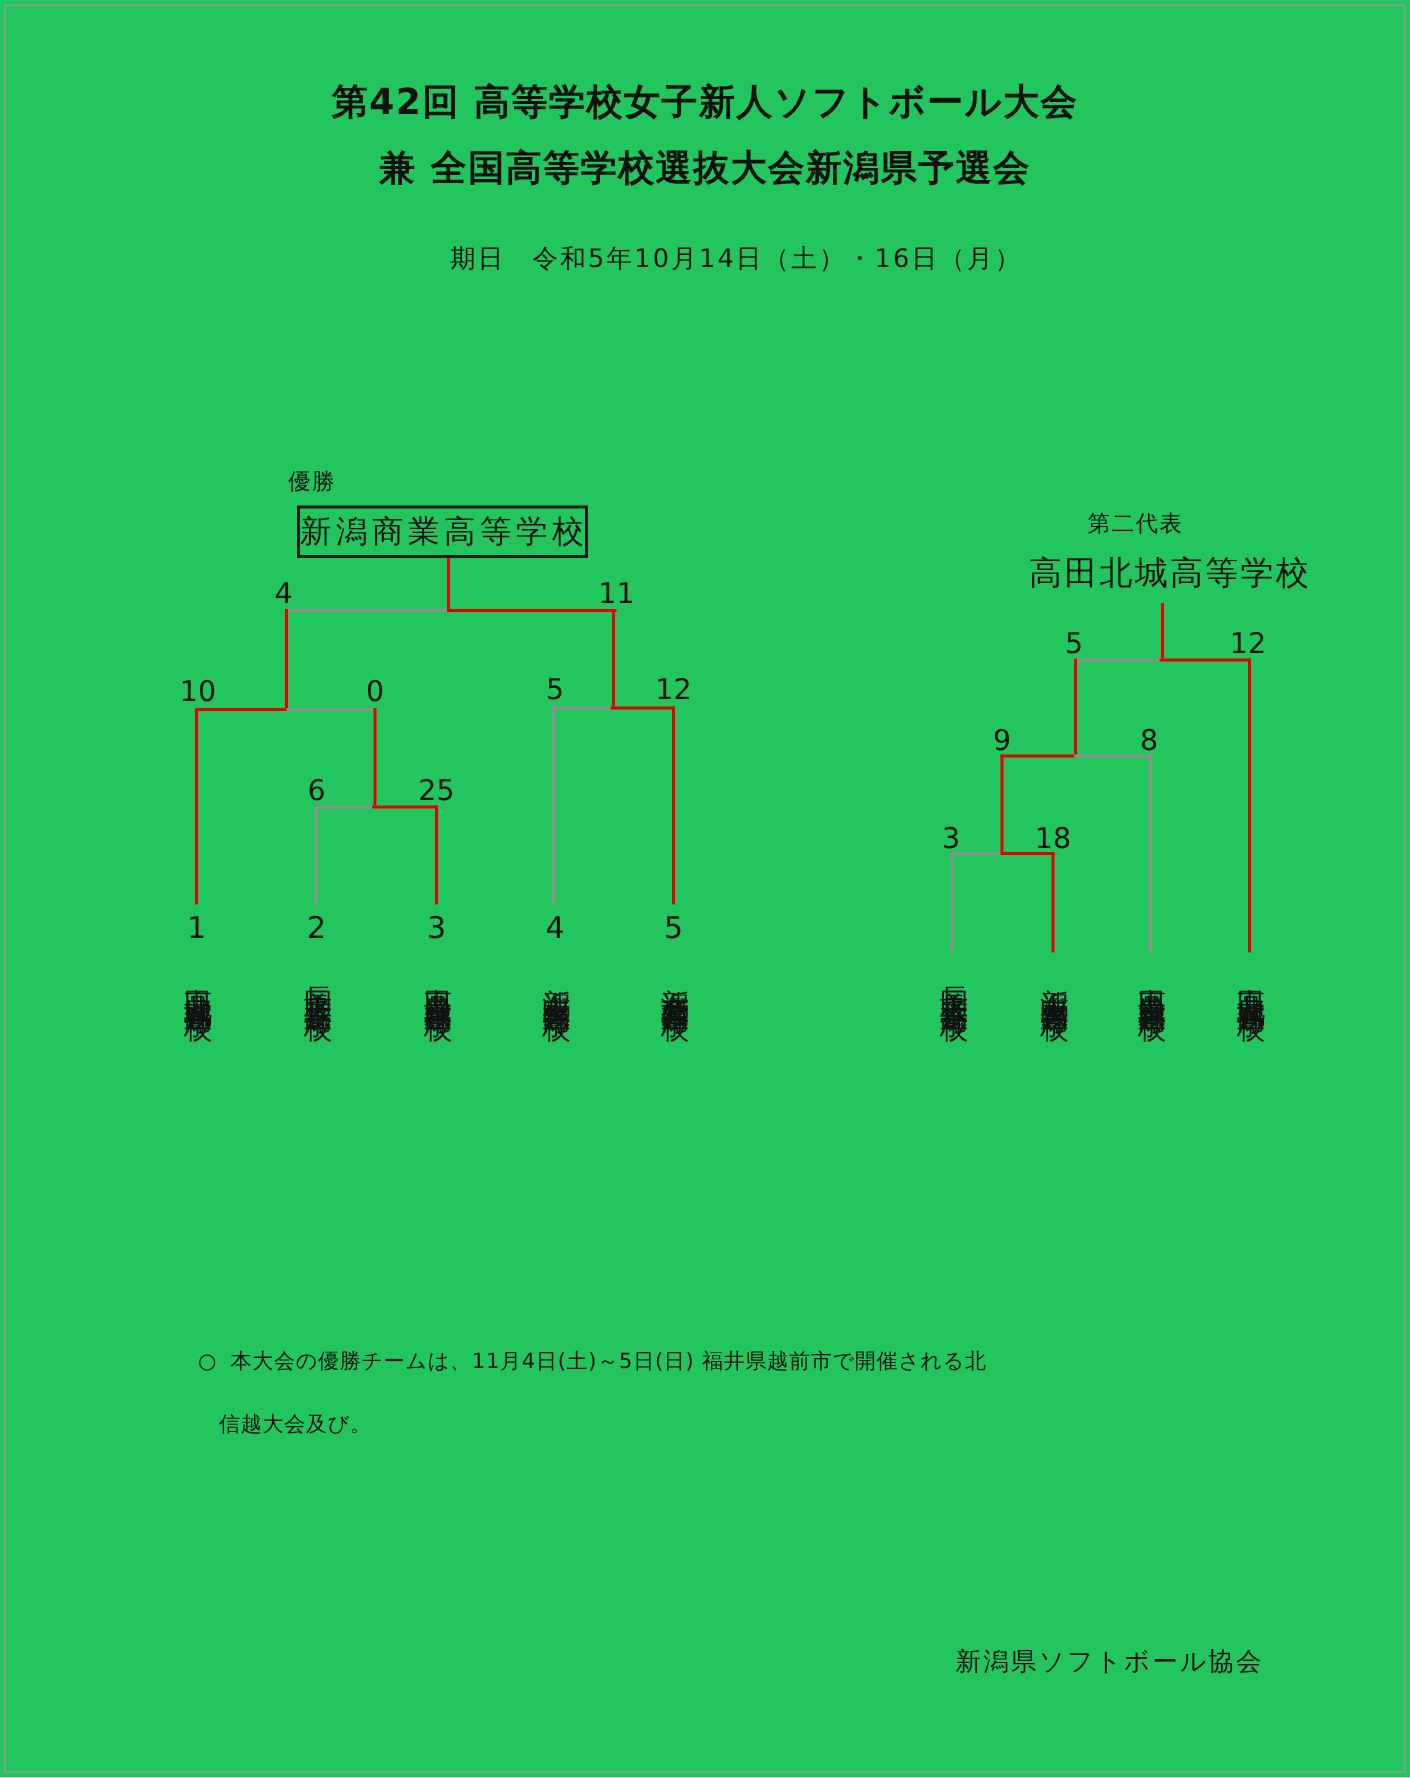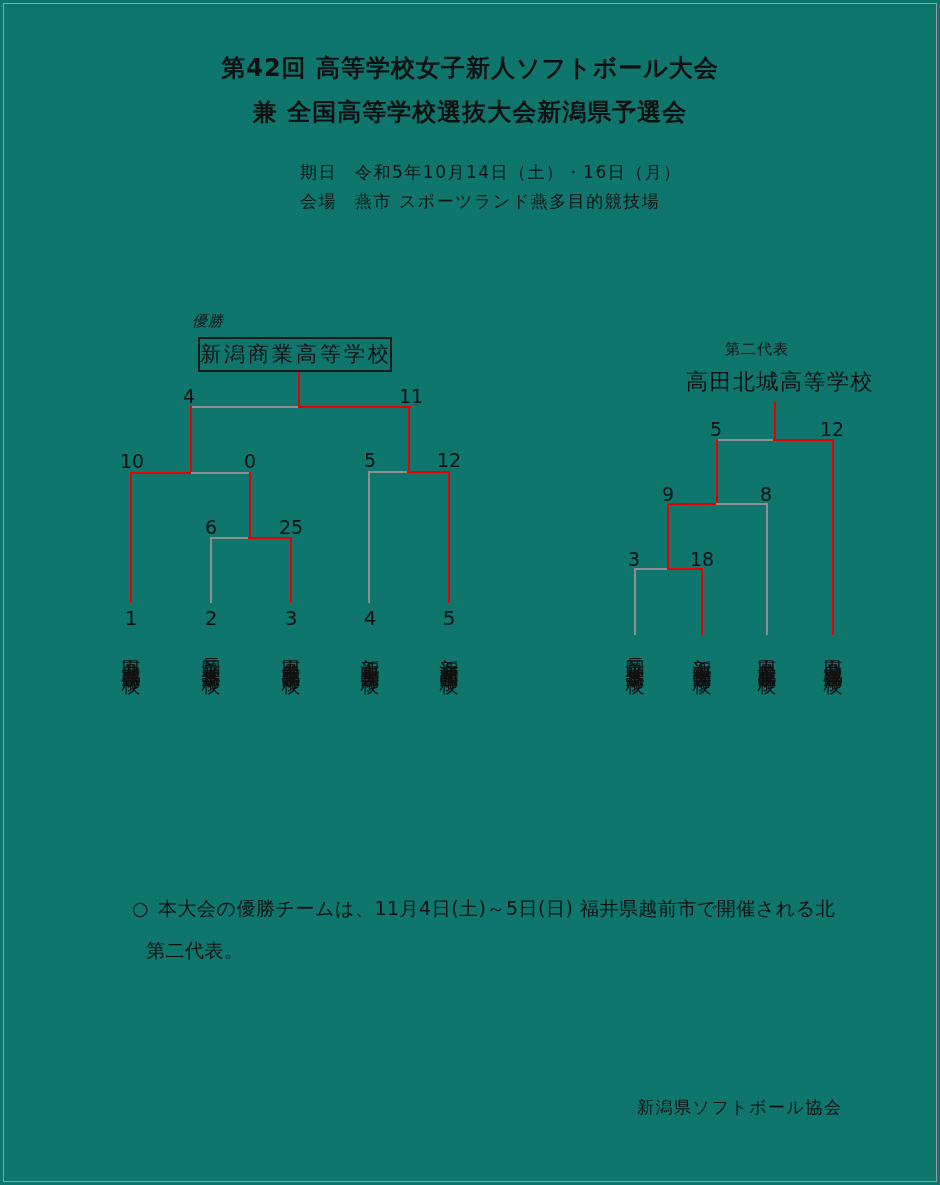--- a/index.html
+++ b/index.html
@@ -1,17 +1,17 @@
 <!DOCTYPE html>
 <html><head>
 <meta charset="utf-8">
 <style>
   html,body{margin:0;padding:0;background:#fff;}
   .page{
-    position:relative;width:940px;height:1185px;background:#0f766e;
+    position:relative;width:940px;height:1185px;background:#22c55e;
     font-family:"DejaVu Sans",sans-serif;color:#111;overflow:hidden;
   }
   .page-border{position:absolute;left:3px;top:3px;right:3px;bottom:3px;border:1.5px solid #9a9a9a;}
   .title{position:absolute;left:0;width:940px;text-align:center;font-weight:bold;font-size:24px;letter-spacing:1px;white-space:nowrap;}
   .title1{top:52px;}
   .title2{top:96px;}
   .meta{position:absolute;left:263px;font-size:17px;letter-spacing:1.5px;white-space:nowrap;}
   .meta .lbl{margin-right:18px;margin-left:37px;}
   .meta1{top:161px;}
   .meta2{top:190px;}
@@ -34,42 +34,39 @@
   .v{width:2px;}
 
   .score{position:absolute;transform:translateX(-50%);font-size:19px;line-height:1;white-space:nowrap;}
   .seed{position:absolute;transform:translateX(-50%);top:608px;font-size:20px;line-height:1;}
   .vname{
     position:absolute;top:643px;transform:translateX(-50%);
     writing-mode:vertical-rl;text-orientation:upright;
     font-size:19px;letter-spacing:2.5px;line-height:1.15;white-space:nowrap;
   }
 
-  .notes{position:absolute;left:132px;top:887px;font-size:19px;line-height:42px;letter-spacing:0.5px;}
+  .notes{position:absolute;left:132px;top:887px;font-size:14px;line-height:42px;letter-spacing:0.5px;}
   .notes .note-line{white-space:nowrap;}
   .notes .indent{padding-left:14px;}
   .notes .bullet{margin-right:9px;}
   .footer-org{position:absolute;left:637px;top:1096px;font-size:17px;letter-spacing:1.5px;white-space:nowrap;}
 </style>
 </head>
 <body>
 
 <div class="page">
   <div class="page-border"></div>
 
   <div class="title title1">第42回 高等学校女子新人ソフトボール大会</div>
   <div class="title title2">兼 全国高等学校選抜大会新潟県予選会</div>
   <div class="meta meta1">
     <span class="lbl">期日</span><span>令和5年10月14日（土）・16日（月）</span>
   </div>
-  <div class="meta meta2">
-    <span class="lbl">会場</span><span>燕市 スポーツランド燕多目的競技場</span>
-  </div>
 
-  <div class="small-label" style="left:192px;top:312px;font-style:italic;">優勝</div>
+  <div class="small-label" style="left:192px;top:312px;">優勝</div>
   <div class="champ-box">新潟商業高等学校</div>
 
   <div class="ln v red" style="left:298px;top:372px;height:36px;"></div>
   <div class="ln h" style="left:190px;top:406px;width:111px;"></div>
   <div class="ln h red" style="left:298px;top:406px;width:113px;"></div>
   <div class="ln v red" style="left:190px;top:406px;height:68px;"></div>
   <div class="ln v red" style="left:408px;top:406px;height:67px;"></div>
   <div class="ln h red" style="left:130px;top:472px;width:63px;"></div>
   <div class="ln h" style="left:191px;top:472px;width:60px;"></div>
   <div class="ln h" style="left:368px;top:471px;width:42px;"></div>
@@ -128,17 +125,17 @@
   <div class="score" style="left:634px;top:550px;">3</div>
   <div class="score" style="left:702px;top:550px;">18</div>
 
   <div class="vname" style="left:635px;">長岡大手高等学校</div>
   <div class="vname" style="left:702px;">新潟中央高等学校</div>
   <div class="vname" style="left:767px;">高田農業高等学校</div>
   <div class="vname" style="left:833px;">高田北城高等学校</div>
 
   <div class="notes">
     <div class="note-line"><span class="bullet">○</span><span>本大会の優勝チームは、11月4日(土)～5日(日) 福井県越前市で開催される北</span></div>
-    <div class="note-line indent">第二代表。</div>
+    <div class="note-line indent">信越大会及び。</div>
   </div>
 
   <div class="footer-org">新潟県ソフトボール協会</div>
 </div>
 
 </body></html>

